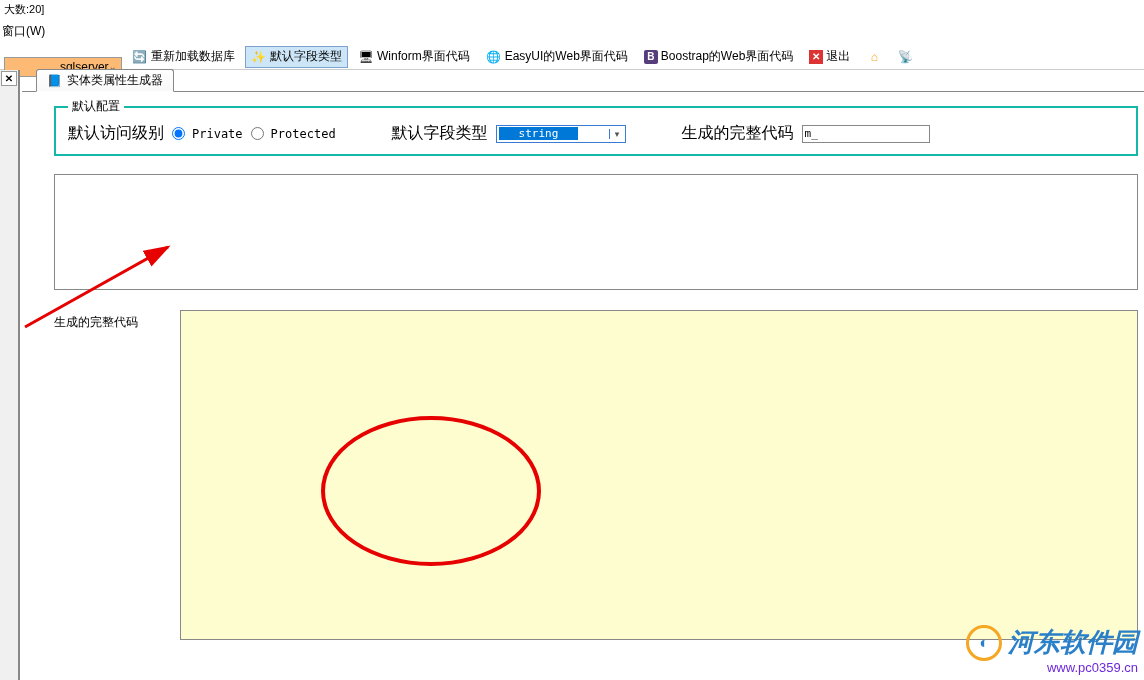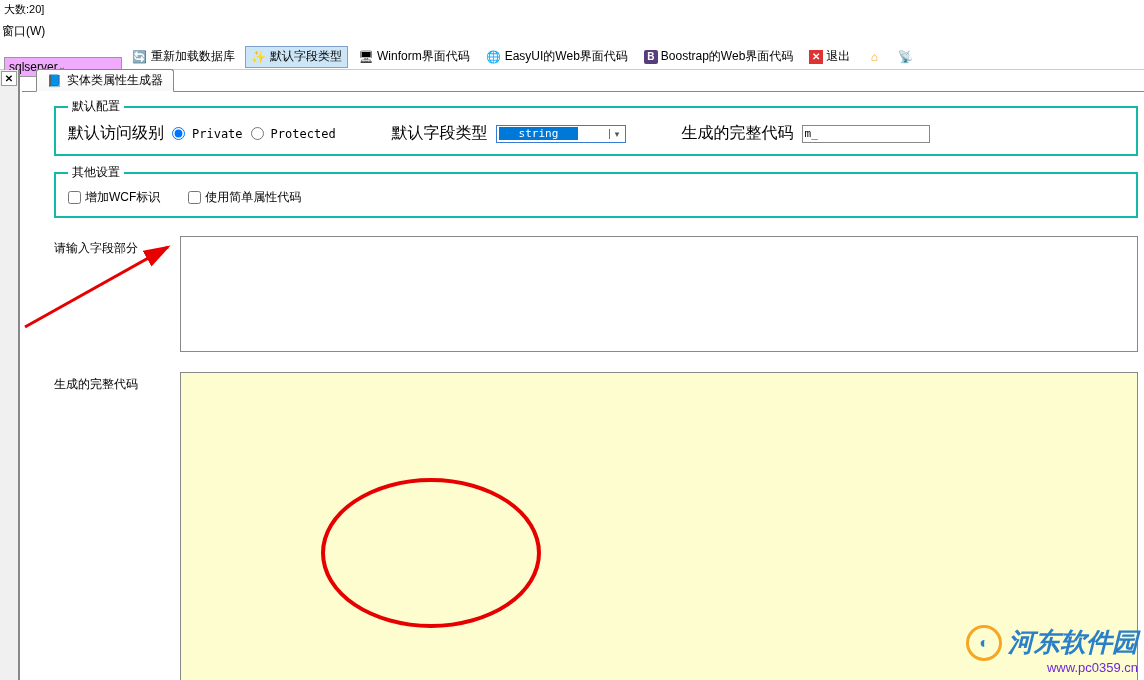--- a/index.html
+++ b/index.html
@@ -27,25 +27,25 @@
       padding: 2px 4px;
       gap: 4px;
       border-bottom: 1px solid #ccc;
       height: 26px;
     }
     .db-select {
       width: 118px;
       height: 20px;
       font-size: 12px;
       border: 1px solid #999;
-      background: #f0abfc;
+      background: #fdba74;
       padding-left: 4px;
       display: flex;
       align-items: center;
-      justify-content: flex-start;
+      justify-content: flex-end;
       margin-top: 20px;
     }
     .db-select .chev { font-size: 10px; color: #666; padding-right: 4px;}
     .tb-btn {
       display: flex;
       align-items: center;
       gap: 3px;
       padding: 2px 5px;
       cursor: pointer;
       border: 1px solid transparent;
@@ -318,36 +318,22 @@
         <div class="field-type">
           <span class="sel">string</span>
           <span class="chev">▾</span>
         </div>
         <span class="spacer40"></span>
         <span class="lbl">生成的完整代码</span>
         <input class="prefix-input" value="m_" style="">
       </div>
     </fieldset>
 
-    <fieldset>
-      <legend>其他设置</legend>
-      <div class="chk-row">
-        <label class="chk">
-          <input type="checkbox" style="">
-          <span>增加WCF标识</span>
-        </label>
-        <label class="chk">
-          <input type="checkbox" style="">
-          <span>使用简单属性代码</span>
-        </label>
-      </div>
-    </fieldset>
 
     <div class="area-row">
-      <div class="area-label">请输入字段部分</div>
       <div class="area-input"></div>
     </div>
 
     <div class="area-row" style="margin-top:20px;">
       <div class="area-label">生成的完整代码</div>
       <div class="area-output">
         <div class="red-ellipse"></div>
       </div>
     </div>
 

